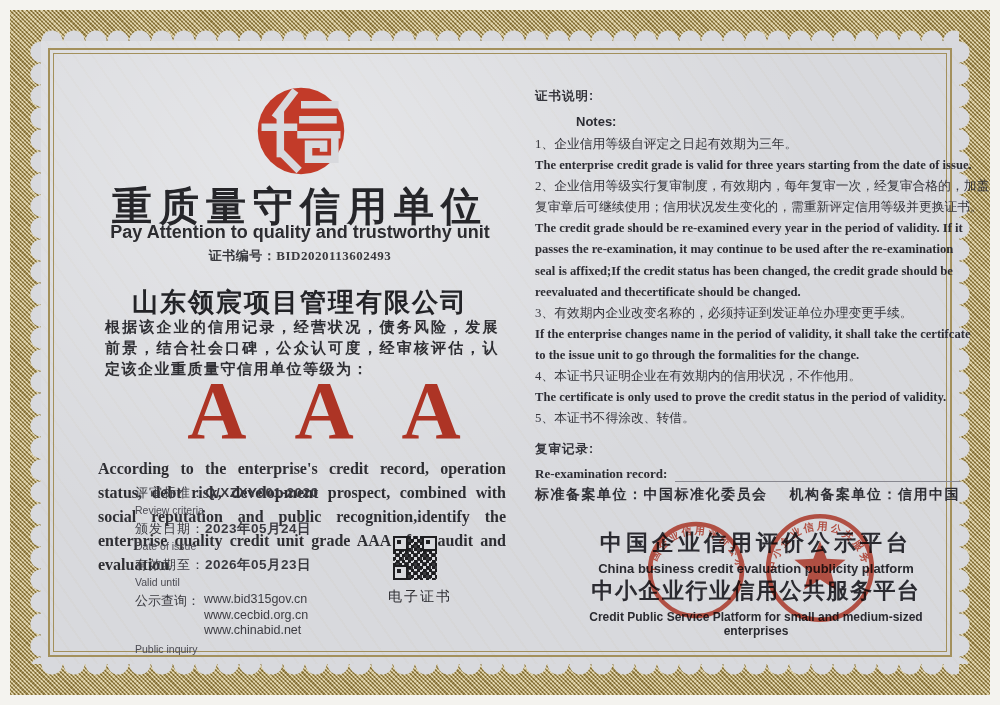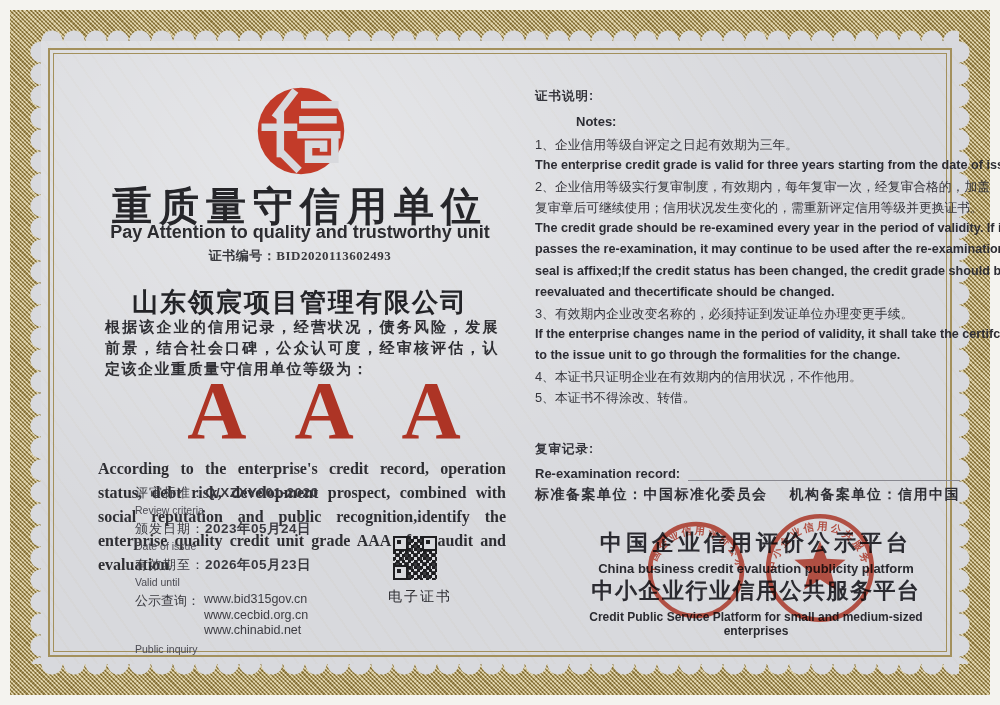--- a/index.html
+++ b/index.html
@@ -63,25 +63,25 @@
       background-size:6px 6px, 9px 9px;background-position:0 0,2px 3px;}
   .qr .finder{position:absolute;width:11px;height:11px;border:2.5px solid #1d1d20;background:#d8d9dd;}
   .qr .finder::after{content:"";position:absolute;left:2px;top:2px;width:4px;height:4px;background:#1d1d20;}
   .qr .f1{left:0;top:0;} .qr .f2{right:0;top:0;} .qr .f3{left:0;bottom:0;}
   .qr-cap{position:absolute;left:388px;top:588px;width:70px;font-size:14px;letter-spacing:2px;color:#2f2f34;}
 
   
   .notes{position:absolute;left:535px;top:88px;width:430px;}
   .notes .h-zh{font-size:12.5px;font-weight:bold;letter-spacing:1px;margin-bottom:9px;color:#33333a;}
   .notes .h-en{font-size:13px;font-weight:bold;margin-bottom:9px;color:#2c2c33;padding-left:41px;}
-  .note-line{font-size:12.8px;line-height:13.5px;margin-bottom:7.6px;white-space:nowrap;color:#33333a;}
+  .note-line{font-size:12.8px;line-height:13.5px;margin-bottom:7.6px;white-space:nowrap;color:#33333a;font-family:Liberation Serif, serif;}
   .note-line.en{font-weight:bold;color:#2c2c33;font-size:12.6px;}
   .reexam{position:absolute;left:535px;top:441px;width:425px;}
   .reexam .zh{font-size:12.5px;font-weight:bold;letter-spacing:1px;color:#33333a;}
-  .reexam .en{font-size:13px;font-weight:bold;margin-top:8px;color:#2c2c33;display:flex;align-items:flex-end;}
+  .reexam .en{font-size:13px;font-weight:bold;margin-top:8px;color:#2c2c33;display:flex;align-items:flex-end;font-family:Liberation Serif, serif;}
   .reexam .line{flex:1;border-bottom:1px solid #87878f;margin-left:8px;height:13px;}
   .filing{position:absolute;left:535px;top:486px;width:430px;font-size:14px;font-weight:bold;
           letter-spacing:1.5px;color:#2e2e34;display:flex;gap:22px;white-space:nowrap;}
   .platform{position:absolute;left:560px;top:528px;width:392px;text-align:center;color:#2a2a30;}
   .platform .zh1{font-size:22px;font-weight:bold;letter-spacing:4px;}
   .platform .en1{font-size:13px;font-weight:bold;margin-top:3px;}
   .platform .zh2{font-size:22px;font-weight:bold;letter-spacing:1.5px;}
   .platform .en2{font-size:12px;font-weight:bold;margin-top:4px;}
   .stamp{position:absolute;mix-blend-mode:multiply;opacity:.85;}
   .stamp1{left:640px;top:514px;width:112px;height:112px;}
@@ -167,20 +167,21 @@
         <div class="note-line zh">2、企业信用等级实行复审制度，有效期内，每年复审一次，经复审合格的，加盖</div>
         <div class="note-line zh">复审章后可继续使用；信用状况发生变化的，需重新评定信用等级并更换证书。</div>
         <div class="note-line en">The credit grade should be re-examined every year in the period of validity. If it</div>
         <div class="note-line en">passes the re-examination, it may continue to be used after the re-examination</div>
         <div class="note-line en">seal is affixed;If the credit status has been changed, the credit grade should be</div>
         <div class="note-line en">reevaluated and thecertificate should be changed.</div>
         <div class="note-line zh">3、有效期内企业改变名称的，必须持证到发证单位办理变更手续。</div>
         <div class="note-line en">If the enterprise changes name in the period of validity, it shall take the certifcate</div>
         <div class="note-line en">to the issue unit to go through the formalities for the change.</div>
         <div class="note-line zh">4、本证书只证明企业在有效期内的信用状况，不作他用。</div>
+        <div class="note-line en">The certificate is only used to prove the credit status in the period of validity.</div>
         <div class="note-line zh">5、本证书不得涂改、转借。</div>
       </div>
   </div>
 
   <div class="reexam">
     <div class="zh">复审记录:</div>
     <div class="en">
       <span>Re-examination record:</span>
       <span class="line"></span>
     </div>

